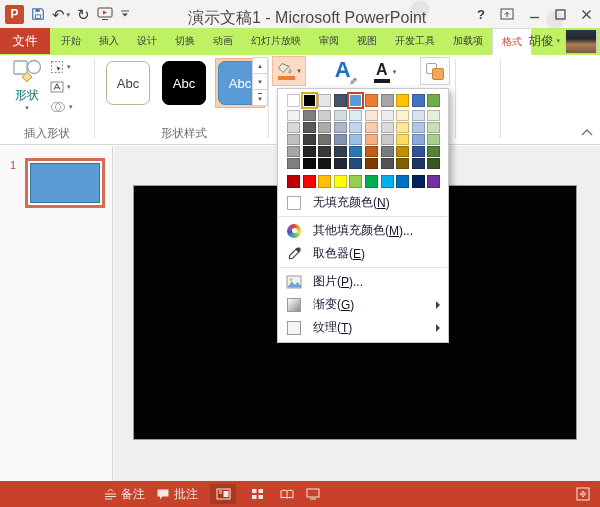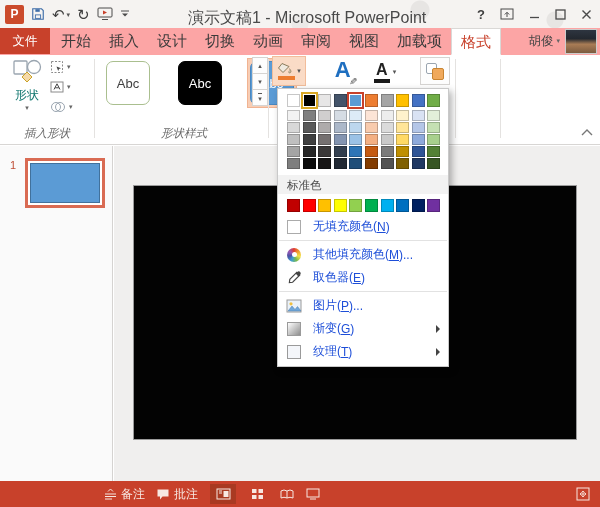--- a/index.html
+++ b/index.html
@@ -15,48 +15,48 @@
   .qat { position:absolute; left:5px; top:0; height:28px; display:flex; align-items:center; gap:7px; }
   .ppticon { width:19px; height:19px; background:#CB4B2C; border-radius:2px; color:#FFF;
              font-weight:bold; font-size:12px; display:flex; align-items:center; justify-content:center; }
   .qbtn { color:#3F3F3F; font-size:15px; line-height:1; display:flex; align-items:center; cursor:default; }
   .qbtn .caret { font-size:7px; color:#555; margin-left:2px; }
   .wtitle { position:absolute; left:188px; top:4px; height:40px; line-height:28px; font-size:16px; color:#4A4A4A; }
   .wbtns { position:absolute; right:8px; top:0; height:28px; display:flex; align-items:center; gap:15px; }
   .wbtn { display:flex; align-items:center; color:#3F3F3F; font-size:13px; font-weight:bold; }
 
   
-  .tabrow { position:absolute; top:28px; left:0; right:0; height:35px; background:#fca5a5;
+  .tabrow { position:absolute; top:28px; left:0; right:0; height:35px; background:#bef264;
             border-bottom:1px solid #DAD8D6; }
   .filetab { position:absolute; left:0; top:0; width:50px; height:26px; background:#C8412B; color:#FFF;
              font-size:12.5px; display:flex; align-items:center; justify-content:center; }
   .tabs { position:absolute; left:52px; top:0; height:26px; display:flex; }
-  .tab { padding:0 9px; height:26px; line-height:26px; font-size:15px; color:#3B3B3B; white-space:nowrap; }
+  .tab { padding:0 9px; height:26px; line-height:26px; font-size:10px; color:#3B3B3B; white-space:nowrap; }
   .tab.active { color:#C8412B; background:#FFF; border:1px solid #DAD8D6; border-bottom:1px solid #FFF;
                 height:27px; }
   .usertab { position:absolute; right:40px; top:0; height:26px; line-height:26px; font-size:12.5px;
              color:#444; display:flex; align-items:center; gap:3px; }
   .usertab .caret { font-size:7px; color:#666; }
   .avatar { position:absolute; right:3px; top:1px; width:32px; height:25px; border:1px solid #CCC;
             background:linear-gradient(180deg,#2E3540 0%,#23282F 38%,#A97C55 62%,#7B5B3F 100%); }
 
   
   .ribbon { position:absolute; top:55px; left:0; right:0; height:90px; background:#FFF;
             border-bottom:1px solid #D8D6D4; }
   .vsep { position:absolute; top:4px; bottom:6px; width:1px; background:#E4E2E0; }
-  .grouplabel { position:absolute; bottom:3px; font-size:11.5px; color:#6A6A6A; text-align:center;font-style:italic; }
+  .grouplabel { position:absolute; bottom:3px; font-size:11.5px; color:#6A6A6A; text-align:center; }
   .bigbtn { position:absolute; left:8px; top:3px; width:38px; height:62px; display:flex; flex-direction:column;
             align-items:center; }
   .bigbtn .lbl { font-size:12px; color:#0f766e; margin-top:3px; }
   .bigbtn .caret { font-size:7px; color:#666; }
   .minicol { position:absolute; left:50px; top:4px; display:flex; flex-direction:column; gap:4px; }
   .minibtn { display:flex; align-items:center; gap:3px; height:16px; }
   .minibtn .caret { font-size:7px; color:#666; }
 
-  .stylethumbs { position:absolute; left:103px; top:3px; display:flex; gap:22px; align-items:center; }
+  .stylethumbs { position:absolute; left:103px; top:3px; display:flex; gap:6px; align-items:center; }
   .thumbwrap { padding:3px; }
   .thumbwrap.selected { background:#F8CDB4; border:1px solid #F0B392; padding:2px; }
   .abc { width:44px; height:44px; border-radius:7px; display:flex; align-items:center; justify-content:center;
          font-size:13px; }
   .st0 { background:#FFF; color:#404040; border:1.5px solid #AABF8F; }
   .st1 { background:#000; color:#FFF; border:1.5px solid #000; }
   .st2 { background:#5B9BD5; color:#FFF; border:1.5px solid #4A88C0; }
   .scrollcol { position:absolute; left:252px; top:3px; width:16px; display:flex; flex-direction:column; }
   .scbtn { width:16px; height:17px; border:1px solid #D6D4D2; background:#FDFDFD; font-size:7px; color:#555;
            display:flex; align-items:center; justify-content:center; margin-top:-1px; }
@@ -103,21 +103,21 @@
   .menu { position:absolute; left:277px; top:88px; width:172px; background:#FFF; border:1px solid #C9C9C9;
           box-shadow:3px 3px 7px rgba(0,0,0,.3); z-index:50; padding-bottom:3px; }
   .mhead { background:#F2F2F2; font-size:11.5px; color:#4E4E4E; padding:3px 9px; height:19px; }
   .swrow, .swgrid { display:grid; grid-template-columns:repeat(10,13px); column-gap:2.6px; padding:0 9px; }
   .swrow { margin:5px 0 3px; }
   .swgrid { row-gap:1px; margin-bottom:6px; }
   .sw { width:13px; height:13px; box-shadow:inset 0 0 0 1px rgba(0,0,0,.22); }
   .sw.tint { height:11px; }
   .sw.sel-gold { box-shadow:inset 0 0 0 1px #FFF, 0 0 0 2px #D9A826; }
   .sw.sel-accent { box-shadow:inset 0 0 0 1px #FFF, 0 0 0 2px #C8412B; }
-  .mi { display:flex; align-items:center; height:23px; padding:0 8px; font-size:12px; color:#1d4ed8; }
+  .mi { display:flex; align-items:center; height:23px; padding:0 8px; font-size:12px; color:#0f172a; }
   .mi .ic { width:16px; height:16px; margin-right:11px; flex:none; display:flex; align-items:center;
             justify-content:center; }
   .mi .key { text-decoration:underline; }
   .mi .subarrow { margin-left:auto; width:0; height:0; border-left:4px solid #444;
                   border-top:4px solid transparent; border-bottom:4px solid transparent; }
   .msep { height:1px; background:#E2E2E2; margin:2px 1px; }
   .ic-nofill { width:14px; height:14px; background:#FFF; border:1px solid #ABABAB; }
   .ic-wheel { width:14px; height:14px; border-radius:50%; position:relative;
     background:conic-gradient(#E03C31,#F0A030,#F3E34A,#7CBB4C,#3D9ED3,#4A52A3,#9B59B6,#E03C31); }
   .ic-wheel::after { content:""; position:absolute; left:4.5px; top:4.5px; width:5px; height:5px;
@@ -211,22 +211,24 @@
   </div>
 
   <div class="tabrow">
     <div class="filetab">文件</div>
     <div class="tabs">
       <div class="tab">开始</div>
       <div class="tab">插入</div>
       <div class="tab">设计</div>
       <div class="tab">切换</div>
       <div class="tab">动画</div>
+      <div class="tab">幻灯片放映</div>
       <div class="tab">审阅</div>
       <div class="tab">视图</div>
+      <div class="tab">开发工具</div>
       <div class="tab">加载项</div>
       <div class="tab active">格式</div>
     </div>
     <div class="usertab">
       <span>胡俊</span>
       <span class="caret">▾</span>
     </div>
     <div class="avatar"></div>
   </div>
 
@@ -392,21 +394,20 @@
         <div class="sw tint" style="background: rgb(12, 12, 12);"></div>
         <div class="sw tint" style="background: rgb(23, 22, 22);"></div>
         <div class="sw tint" style="background: rgb(33, 41, 52);"></div>
         <div class="sw tint" style="background: rgb(31, 78, 121);"></div>
         <div class="sw tint" style="background: rgb(131, 60, 0);"></div>
         <div class="sw tint" style="background: rgb(82, 82, 82);"></div>
         <div class="sw tint" style="background: rgb(128, 96, 0);"></div>
         <div class="sw tint" style="background: rgb(31, 56, 99);"></div>
         <div class="sw tint" style="background: rgb(55, 86, 35);"></div>
       </div>
-    <div class="mhead">标准色</div>
     <div class="swrow" id="std-row">
         <div class="sw" style="background: rgb(192, 0, 0);"></div>
         <div class="sw" style="background: rgb(255, 0, 0);"></div>
         <div class="sw" style="background: rgb(255, 192, 0);"></div>
         <div class="sw" style="background: rgb(255, 255, 0);"></div>
         <div class="sw" style="background: rgb(146, 208, 80);"></div>
         <div class="sw" style="background: rgb(0, 176, 80);"></div>
         <div class="sw" style="background: rgb(0, 176, 240);"></div>
         <div class="sw" style="background: rgb(0, 112, 192);"></div>
         <div class="sw" style="background: rgb(0, 32, 96);"></div>

